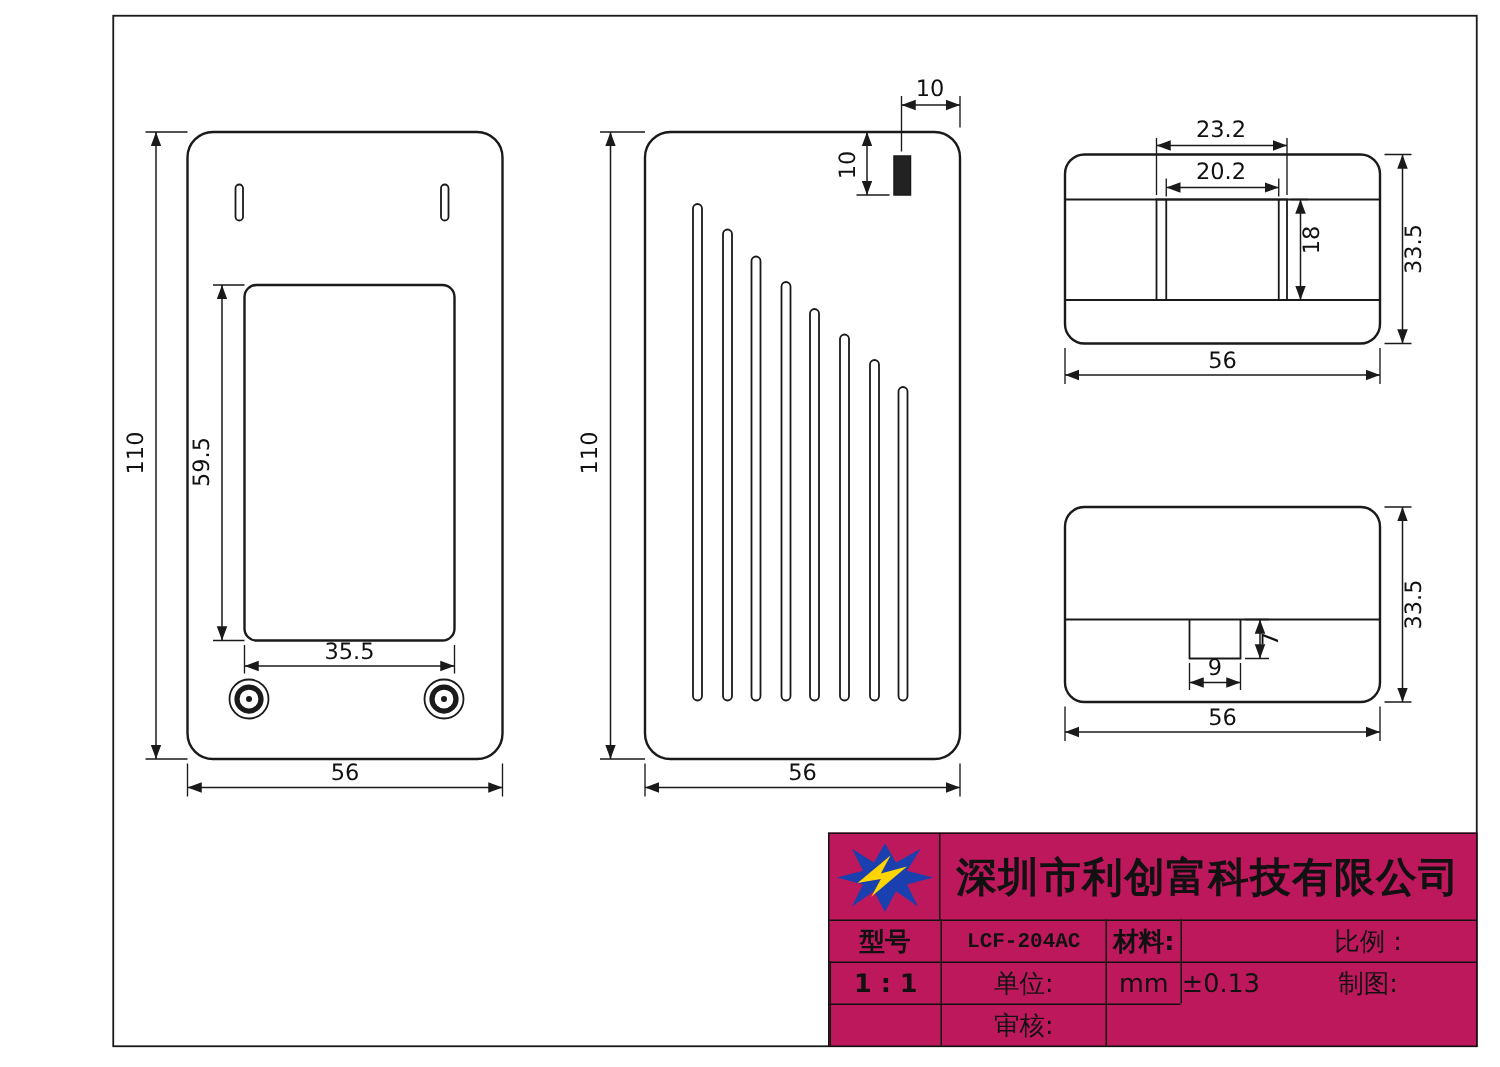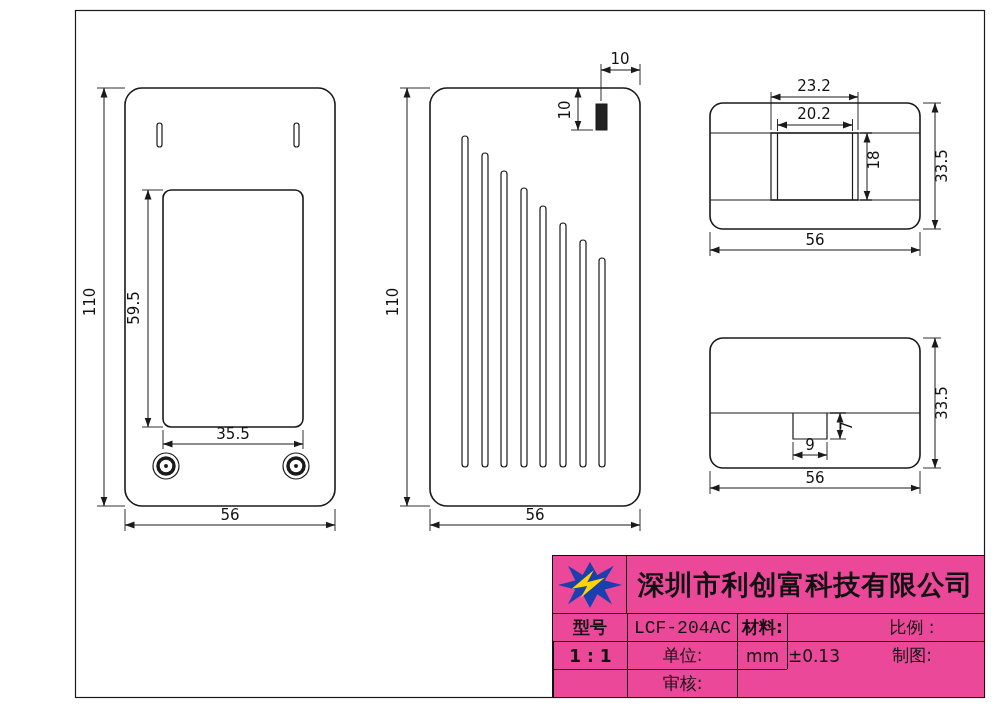--- a/index.html
+++ b/index.html
@@ -7,35 +7,35 @@
          font-family:"DejaVu Sans",sans-serif;color:#111;}
   svg.draw{position:absolute;left:0;top:0;}
   .draw text{font:15px "DejaVu Sans",sans-serif;fill:#111;}
   .out{fill:none;stroke:#1a1a1a;stroke-width:1.6;}
   .thin{fill:none;stroke:#1a1a1a;stroke-width:1.2;}
   .ext{fill:none;stroke:#1a1a1a;stroke-width:0.9;}
   .dim{fill:none;stroke:#1a1a1a;stroke-width:1;marker-start:url(#arr);marker-end:url(#arr);}
 
   
   .tb{position:absolute;left:552px;top:555px;width:433px;height:143px;box-sizing:border-box;
-      border:1.6px solid #111;background:#ec4899;display:flex;flex-direction:column;}
+      border:1.6px solid #111;background:#be185d;display:flex;flex-direction:column;}
   .tb-top{flex:0 0 57px;display:flex;}
   .tb-logo{flex:0 0 74px;display:flex;align-items:center;justify-content:center;
            border-right:1px solid #111;box-sizing:border-box;}
   .tb-company{flex:1;display:flex;align-items:center;justify-content:center;
               font-size:27px;font-weight:bold;letter-spacing:1px;white-space:nowrap;overflow:hidden;}
   .tb-grid{flex:1;display:grid;grid-template-columns:74px 110px 50px 53px 1fr;
            grid-template-rows:1fr 1fr 1fr;}
   .cell{display:flex;align-items:center;justify-content:center;gap:4px;
         border-top:1px solid #111;border-left:1px solid #111;box-sizing:border-box;
         font-size:17px;white-space:nowrap;overflow:hidden;}
   .cell.c1{border-left:none;}
   .cell.left{justify-content:flex-end;padding-left:5px;}
   .bold{font-weight:bold;}
-  .mono{font-family:"Liberation Mono","DejaVu Sans Mono",monospace;font-weight:normal;font-size:18px;}
+  .mono{font-family:"Liberation Mono","DejaVu Sans Mono",monospace;font-weight:bold;font-size:14px;}
 </style>
 </head>
 <body>
 
 <div class="sheet">
 
   <svg class="draw" width="1000" height="711" viewBox="0 0 1000 711">
     <defs>
       <marker id="arr" markerWidth="12" markerHeight="10" refX="9.5" refY="5" orient="auto-start-reverse" markerUnits="userSpaceOnUse">
         <path d="M0,1.5 L9.5,5 L0,8.5 Z" fill="#1a1a1a"></path>

